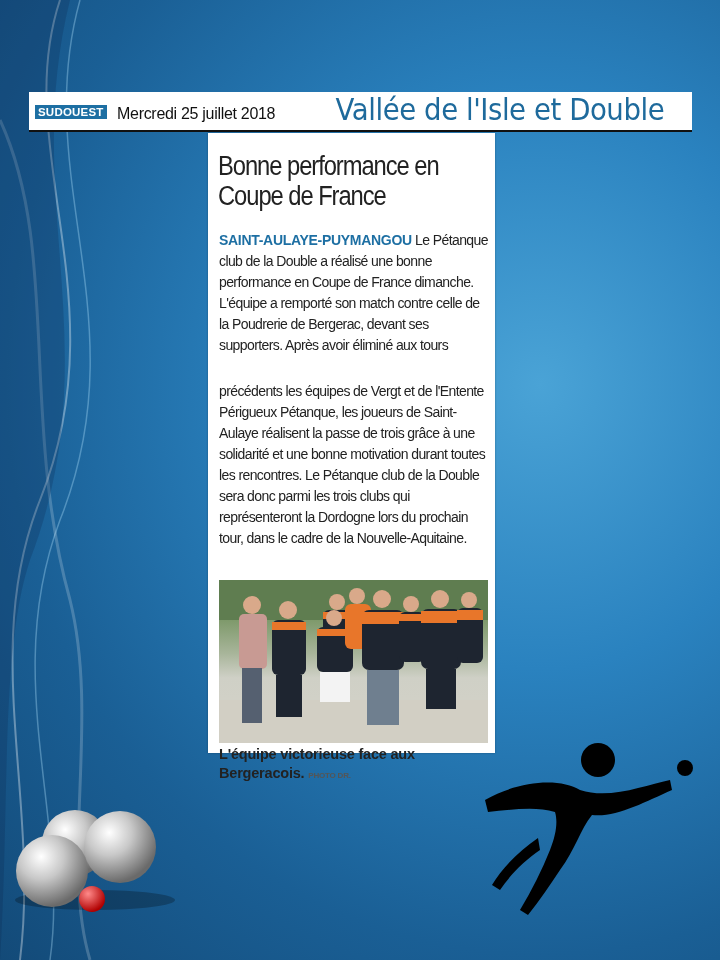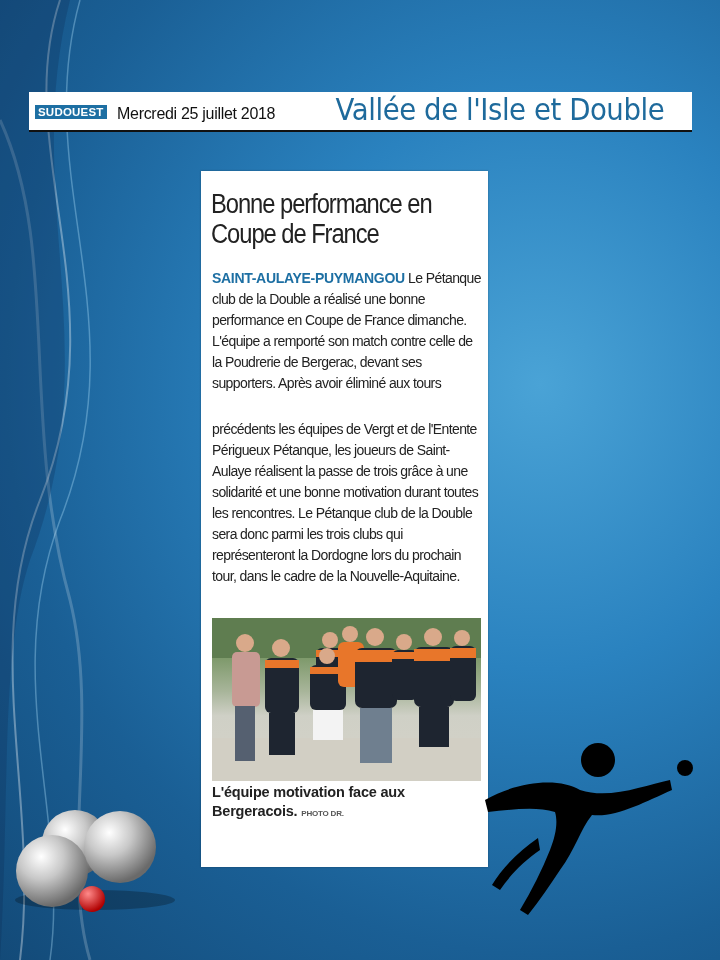--- a/index.html
+++ b/index.html
@@ -16,23 +16,22 @@
   .brand {
     position:absolute; left:6px; top:13px; background:#1d6fa3; color:#fff;
     font-weight:bold; font-size:11.5px; padding:1px 3px; letter-spacing:0.2px;
   }
   .date { position:absolute; left:88px; top:13px; font-size:16px; color:#111; letter-spacing:-0.3px; }
   .section {
     position:absolute; right:28px; top:0px; font-size:30px; color:#1e6a9c;
     letter-spacing:-0.5px; font-family:"DejaVu Sans", sans-serif; font-weight:normal; transform:scaleX(0.92); transform-origin:right center;
   }
   .article {
-    position:absolute; left:201px; top:133px; width:287px; height:696px; background:#fff;
+    position:absolute; left:208px; top:133px; width:287px; height:620px; background:#fff;
     box-shadow:0 0 2px rgba(0,0,0,0.3);
-    margin-top:38px;
   }
   .headline {
     position:absolute; left:10px; top:18px; width:270px; font-size:27px; line-height:30px;
     color:#222; font-family:"Liberation Sans Narrow","Liberation Sans", sans-serif; letter-spacing:-1.2px;
     transform:scaleX(0.88); transform-origin:left top;
   }
   .body1, .body2 {
     position:absolute; left:11px; width:270px; font-size:14px; line-height:21px; color:#222;
     letter-spacing:-0.6px;
   }
@@ -109,21 +108,21 @@
           <rect x="202" y="31" width="40" height="12" fill="#e8762a"></rect>
           <rect x="207" y="89" width="30" height="40" fill="#1e2530"></rect>
         <circle cx="250" cy="20" r="8" fill="#d9a98a"></circle>
           <rect x="238" y="28" width="26" height="55" rx="6" fill="#1e2530"></rect>
           <rect x="238" y="30" width="26" height="10" fill="#e8762a"></rect>
       </g>
     </svg>
   </div>
 
   <div class="caption">
-    <span>L'équipe motivation face aux Bergeracois.</span>
+    <span>L'équipe victorieuse face aux Bergeracois.</span>
     <span class="credit">PHOTO DR.</span>
   </div>
 </div>
 
 <svg class="boules" viewBox="0 0 170 110">
   <defs>
     <radialGradient id="steel" cx="35%" cy="30%" r="70%">
       <stop offset="0%" stop-color="#ffffff"></stop>
       <stop offset="45%" stop-color="#c8c8c8"></stop>
       <stop offset="100%" stop-color="#6a6a6a"></stop>

